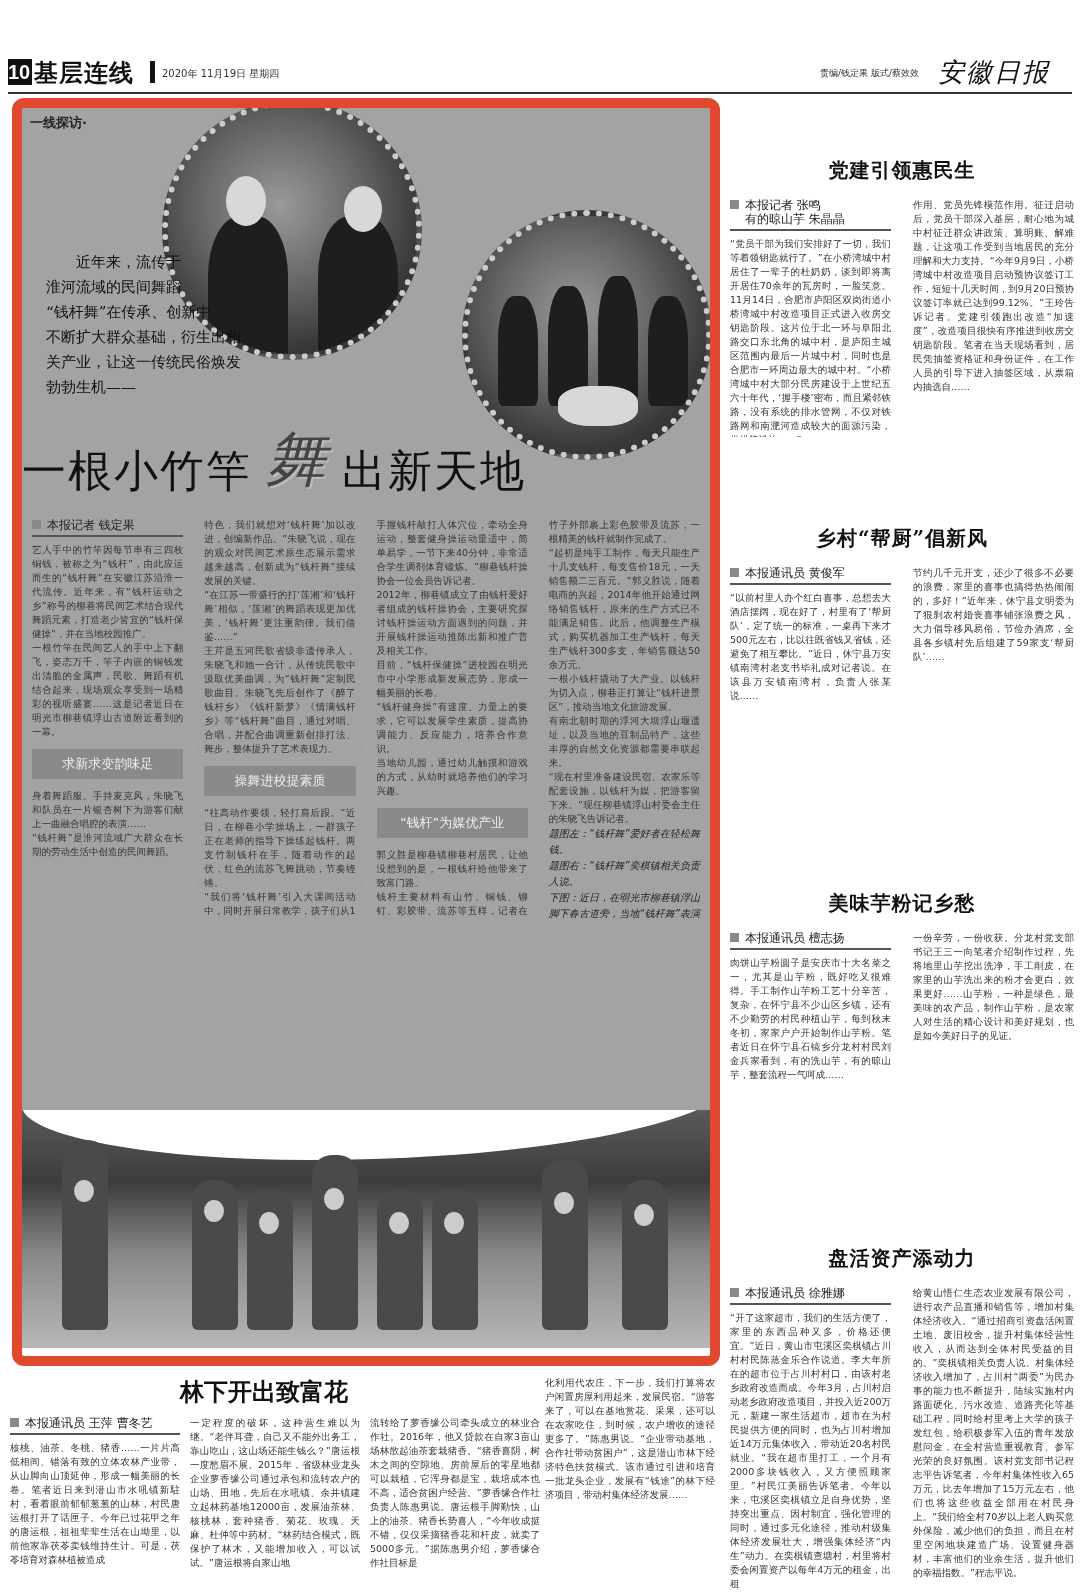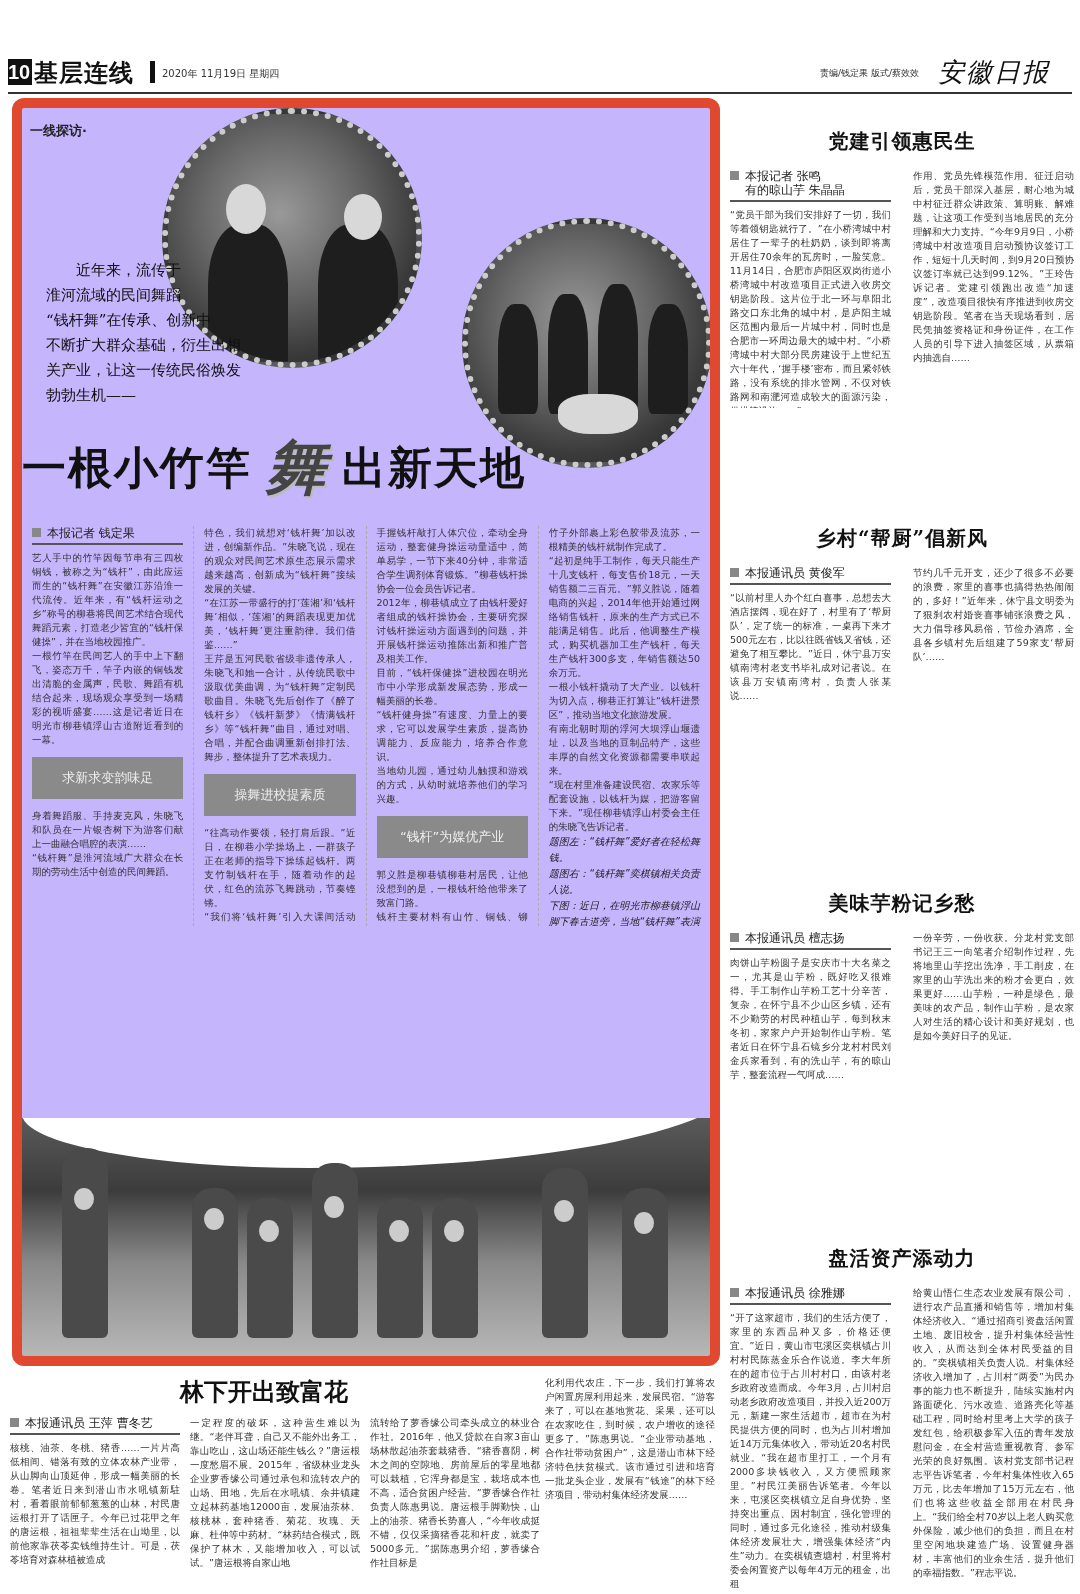--- a/index.html
+++ b/index.html
@@ -7,37 +7,37 @@
 body{position:relative;font-family:"DejaVu Sans","Liberation Sans",sans-serif;color:#222}
 .masthead{position:absolute;left:0;top:55px;width:1080px;height:38px}
 .page-num{position:absolute;left:8px;top:4px;width:24px;height:26px;background:#111;color:#fff;font-weight:bold;font-size:20px;line-height:26px;text-align:left;font-family:"Liberation Sans",sans-serif}
 .section-name{position:absolute;left:34px;top:2px;font-size:24px;font-weight:bold;color:#111;font-family:"DejaVu Sans",sans-serif;letter-spacing:1px}
 .sec-bar{position:absolute;left:150px;top:6px;width:5px;height:22px;background:#111}
 .issue-date{position:absolute;left:162px;top:12px;font-size:10px;color:#333}
 .editors{position:absolute;left:820px;top:12px;font-size:9px;color:#333}
 .paper-logo{position:absolute;left:938px;top:0;font-size:26px;font-family:"DejaVu Serif",serif;font-style:italic;color:#111;letter-spacing:2px}
 .rule{position:absolute;left:8px;top:92px;width:1064px;height:2px;background:#333}
 .red-frame{position:absolute;left:12px;top:98px;width:708px;height:1268px;border:10px solid #e04830;border-radius:12px;pointer-events:none;z-index:5}
-.feature{position:absolute;left:22px;top:108px;width:688px;height:1248px;overflow:hidden;background:#c4b5fd}
+.feature{position:absolute;left:22px;top:100px;width:688px;height:1248px;overflow:hidden;background:#a3a3a3}
 .kicker{position:absolute;left:8px;top:14px;font-size:13px;font-weight:bold}
 .photo-circle{position:absolute;border-radius:50%;background:radial-gradient(circle at 45% 40%,#999 0%,#666 40%,#3a3a3a 70%,#222 100%);border:6px dotted #ccc;overflow:hidden}
 .photo-circle .fig{position:absolute;background:#1e1e1e;border-radius:40% 40% 10% 10%}
 .photo-circle .face{position:absolute;background:#d8d8d8;border-radius:50%}
 .pc1{left:140px;top:0;width:260px;height:260px}
 .pc2{left:440px;top:110px;width:250px;height:250px}
 .lead{position:absolute;left:24px;top:150px;width:210px;font-size:15px;line-height:25px;font-family:"DejaVu Serif",serif;color:#111}
 .lead span.indent{display:inline-block;width:30px}
-.headline{position:absolute;left:0;top:320px;font-size:44px;font-weight:bold;color:#111;font-family:"DejaVu Sans",sans-serif;letter-spacing:2px;display:flex;align-items:center}
+.headline{position:absolute;left:0;top:320px;font-size:44px;font-weight:normal;color:#111;font-family:"DejaVu Sans",sans-serif;letter-spacing:2px;display:flex;align-items:flex-end}
 .headline .big-char{font-size:60px;font-family:"DejaVu Serif",serif;font-style:italic;color:#444;margin:0 14px;text-shadow:2px 2px 0 #bbb}
 .cols{position:absolute;left:0;top:418px;width:688px;height:400px;display:flex}
 .col{flex:1;padding:0 10px;font-size:9.5px;line-height:14px;color:#333;border-right:1px dashed #aaa;overflow:hidden;text-align:justify}
 .col:last-child{border-right:none}
 .byline{font-size:12px;border-bottom:2px solid #555;padding-bottom:3px;margin-bottom:6px;color:#222}
 .byline .sq{display:inline-block;width:9px;height:9px;background:#888;margin-right:6px}
-.sub-banner{background:#8a8a8a;color:#eee;text-align:center;font-size:13px;padding:14px 0;margin:10px 0}
+.sub-banner{background:#8a8a8a;color:#eee;text-align:center;font-size:13px;padding:8px 0;margin:10px 0}
 .caption{font-size:10px;line-height:16px;font-style:italic;color:#222}
 .bottom-photo{position:absolute;left:0;top:1010px;width:688px;height:240px;background:linear-gradient(180deg,#5a5a5a 0%,#3c3c3c 30%,#888 60%,#b8b8b8 100%);overflow:hidden}
 .bottom-photo .dancer{position:absolute;bottom:20px;width:46px;background:#4a4a4a;border-radius:20px 20px 6px 6px}
 .bottom-photo .head{position:absolute;width:20px;height:22px;border-radius:50%;background:#ccc}
 .wave{position:absolute;left:0;top:-40px;width:720px;height:90px;background:#fff;border-radius:0 0 60% 40%/0 0 100% 60%}
 .right{position:absolute;left:730px;top:100px;width:344px}
 .story{position:absolute;left:0;width:344px}
 .story h2{text-align:center;font-family:"DejaVu Serif",serif;font-size:20px;font-weight:bold;color:#111;margin-bottom:14px;letter-spacing:1px}
 .story .body{display:flex;gap:22px}
 .story .c{flex:1;font-size:9.5px;line-height:14px;color:#333;text-align:justify;overflow:hidden}
@@ -147,21 +147,21 @@
     <div class="dancer" style="left:410px;height:140px"></div>
       <div class="head" style="left:422px;top:102px"></div>
     <div class="dancer" style="left:520px;height:170px"></div>
       <div class="head" style="left:532px;top:82px"></div>
     <div class="dancer" style="left:600px;height:150px"></div>
       <div class="head" style="left:612px;top:94px"></div>
   </div>
 </div>
 
 <div class="right">
-  <div class="story" style="top:28px;height:290px">
+  <div class="story" style="top:57px;height:290px">
     <h2>党建引领惠民生</h2>
     <div class="body">
       <div class="c">
         <div class="byline"><span class="sq"></span><span>本报记者 张鸣</span><br><span style="margin-left:15px">有的晾山芋 朱晶晶</span></div>
         <p style="height:200px;overflow:hidden">“党员干部为我们安排好了一切，我们等着领钥匙就行了。”在小桥湾城中村居住了一辈子的杜奶奶，谈到即将离开居住70余年的瓦房时，一脸笑意。11月14日，合肥市庐阳区双岗街道小桥湾城中村改造项目正式进入收房交钥匙阶段。这片位于北一环与阜阳北路交口东北角的城中村，是庐阳主城区范围内最后一片城中村，同时也是合肥市一环周边最大的城中村。“小桥湾城中村大部分民房建设于上世纪五六十年代，‘握手楼’密布，而且紧邻铁路，没有系统的排水管网，不仅对铁路网和南淝河造成较大的面源污染，供排等设施……”</p>
       </div>
       <div class="c">
           <p style="height:250px;overflow:hidden">作用、党员先锋模范作用。征迁启动后，党员干部深入基层，耐心地为城中村征迁群众讲政策、算明账、解难题，让这项工作受到当地居民的充分理解和大力支持。“今年9月9日，小桥湾城中村改造项目启动预协议签订工作，短短十几天时间，到9月20日预协议签订率就已达到99.12%。”王玲告诉记者。党建引领跑出改造“加速度”，改造项目很快有序推进到收房交钥匙阶段。笔者在当天现场看到，居民凭抽签资格证和身份证件，在工作人员的引导下进入抽签区域，从票箱内抽选自……</p>
         </div>
     </div>

